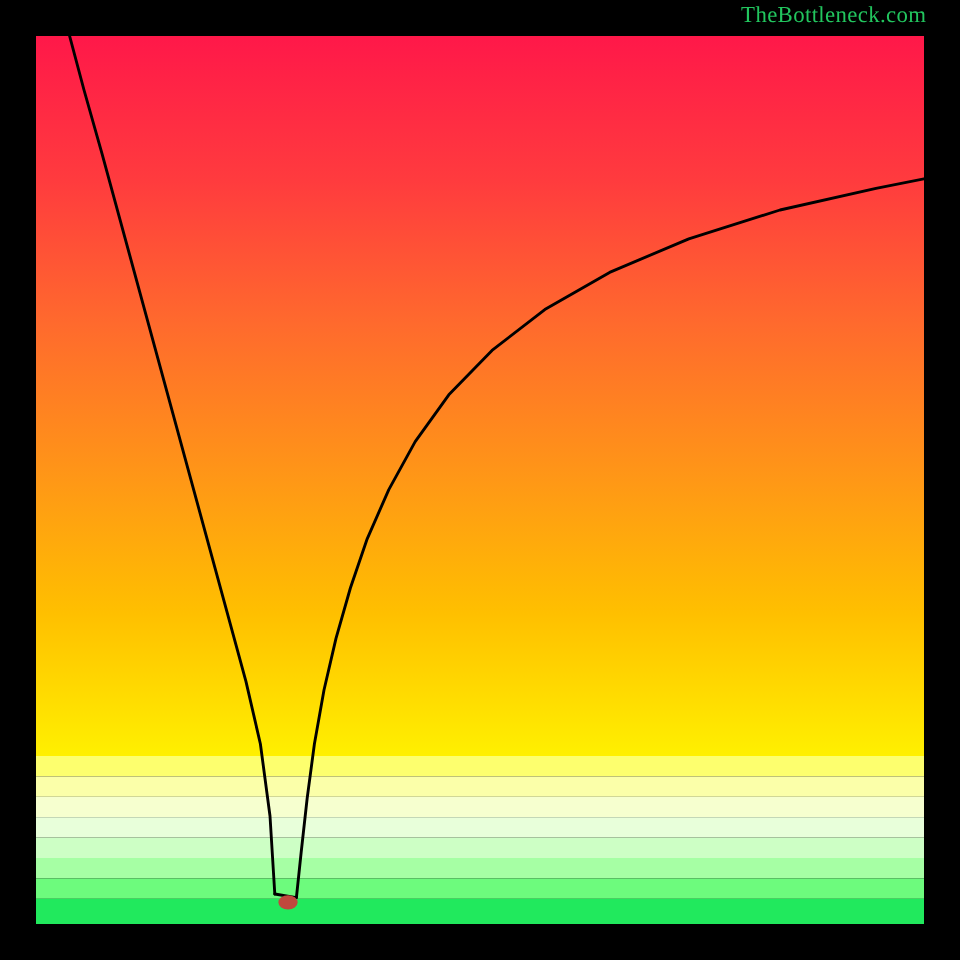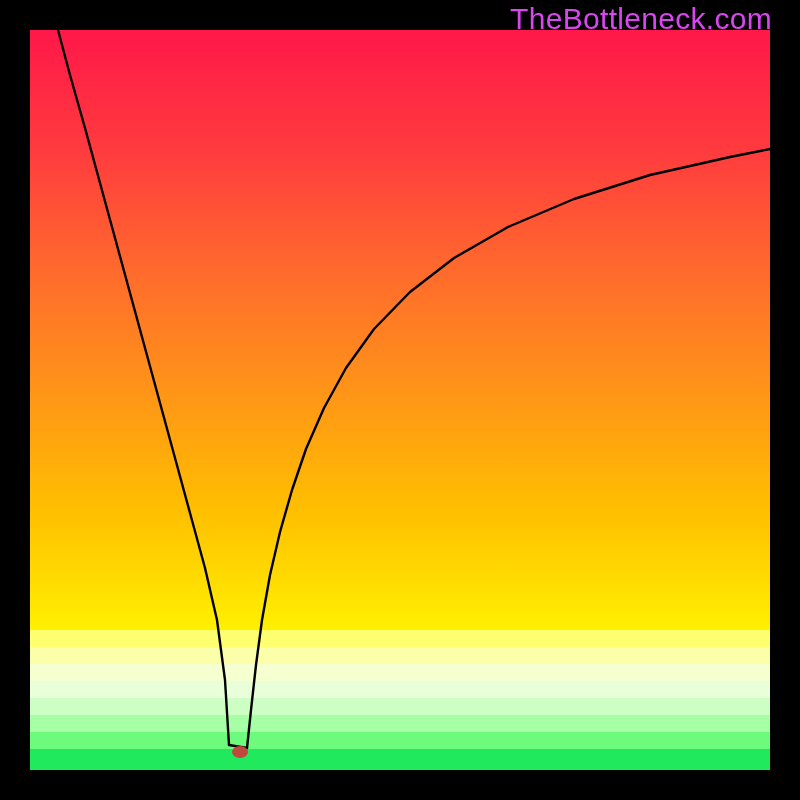--- a/index.html
+++ b/index.html
@@ -14,25 +14,26 @@
   .frame {
     position: relative;
     width: 800px;
     height: 800px;
     background: #000;
   }
   .watermark {
     position: absolute;
     top: 2px;
     right: 28px;
-    color: #d946ef;
-    font-size: 30px;
+    color: #22c55e;
+    font-size: 19px;
     font-weight: 500;
     letter-spacing: 0.3px;
     z-index: 3;
+    font-family: Liberation Serif, serif;
   }
   .plot-area {
     position: absolute;
     left: 30px;
     top: 30px;
     width: 740px;
     height: 740px;
     overflow: hidden;
     z-index: 1;
   }

